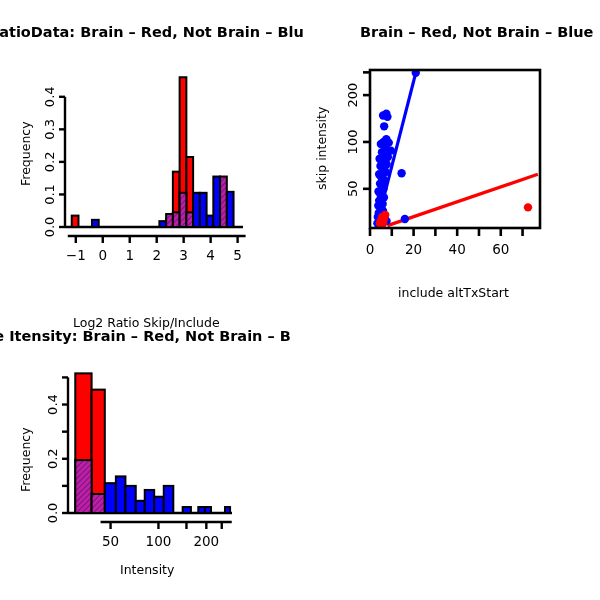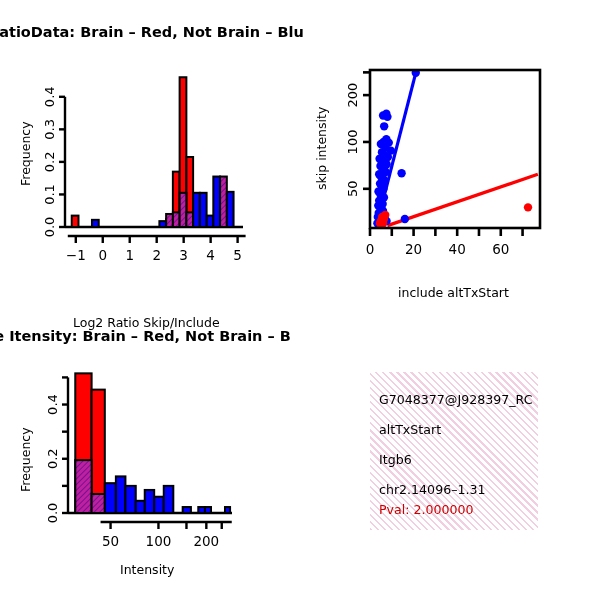--- a/index.html
+++ b/index.html
@@ -88,20 +88,21 @@
         <rect x="193.10606060606062" y="192.81914893617022" width="6.742424242424221" height="34.18085106382978" fill="#0000FF" stroke="#000" stroke-width="2"></rect>
         <rect x="199.84848484848484" y="192.81914893617022" width="6.742424242424249" height="34.18085106382978" fill="#0000FF" stroke="#000" stroke-width="2"></rect>
         <rect x="206.5909090909091" y="215.6063829787234" width="6.742424242424249" height="11.393617021276611" fill="#0000FF" stroke="#000" stroke-width="2"></rect>
         <rect x="213.33333333333334" y="176.54255319148936" width="6.742424242424221" height="50.45744680851064" fill="#0000FF" stroke="#000" stroke-width="2"></rect>
         <rect x="220.07575757575756" y="176.54255319148936" width="6.742424242424278" height="50.45744680851064" fill="url(#hatch1)" stroke="#000" stroke-width="2"></rect>
         <rect x="226.81818181818184" y="191.84255319148937" width="6.742424242424221" height="35.15744680851063" fill="#0000FF" stroke="#000" stroke-width="2"></rect>
       </svg>
   </div>
 
   <div class="panel" style="left:300px;top:0;width:300px;height:300px;">
+    <div class="ptitle" style="left:60px;top:24px;">Brain – Red, Not Brain – Blue</div>
 
     <div class="axlabel vert" style="left:14px;top:190px;transform:rotate(-90deg);">skip intensity</div>
     <div class="axlabel" style="left:98px;top:285px;">include altTxStart</div>
 
     <svg id="svg2" width="300" height="300">
         <defs>
           <clipPath id="clip2">
             <rect x="70" y="70" width="170" height="158"></rect>
           </clipPath>
         </defs>
@@ -238,21 +239,14 @@
         <rect x="144.74023992573893" y="189.95192307692307" width="9.434697589172742" height="23.048076923076934" fill="#0000FF" stroke="#000" stroke-width="2"></rect>
         <rect x="154.17493751491168" y="196.73076923076923" width="9.590882228652674" height="16.269230769230774" fill="#0000FF" stroke="#000" stroke-width="2"></rect>
         <rect x="163.76581974356435" y="185.8846153846154" width="9.543485700813704" height="27.115384615384613" fill="#0000FF" stroke="#000" stroke-width="2"></rect>
         <rect x="182.67284721272" y="207.0346153846154" width="8.244526125884533" height="5.9653846153846075" fill="#0000FF" stroke="#000" stroke-width="2"></rect>
         <rect x="198.2820203838761" y="207.0346153846154" width="6.654595065108026" height="5.9653846153846075" fill="#0000FF" stroke="#000" stroke-width="2"></rect>
         <rect x="204.93661544898413" y="207.0346153846154" width="6.069500819682332" height="5.9653846153846075" fill="#0000FF" stroke="#000" stroke-width="2"></rect>
         <rect x="224.98581982796267" y="207.0346153846154" width="5.081734259134578" height="5.9653846153846075" fill="#0000FF" stroke="#000" stroke-width="2"></rect>
       </svg>
   </div>
 
-  <div id="notebox" style="left:370px;top:372px;width:168px;height:158px;">
-    <div class="noteline" style="left:9px;top:20px;">G7048377@J928397_RC</div>
-    <div class="noteline" style="left:9px;top:50px;">altTxStart</div>
-    <div class="noteline" style="left:9px;top:80px;">Itgb6</div>
-    <div class="noteline" style="left:9px;top:110px;">chr2.14096–1.31</div>
-    <div class="noteline pval" style="left:9px;top:130px;">Pval: 2.000000</div>
-  </div>
 
 </div>
 
 </body></html>

